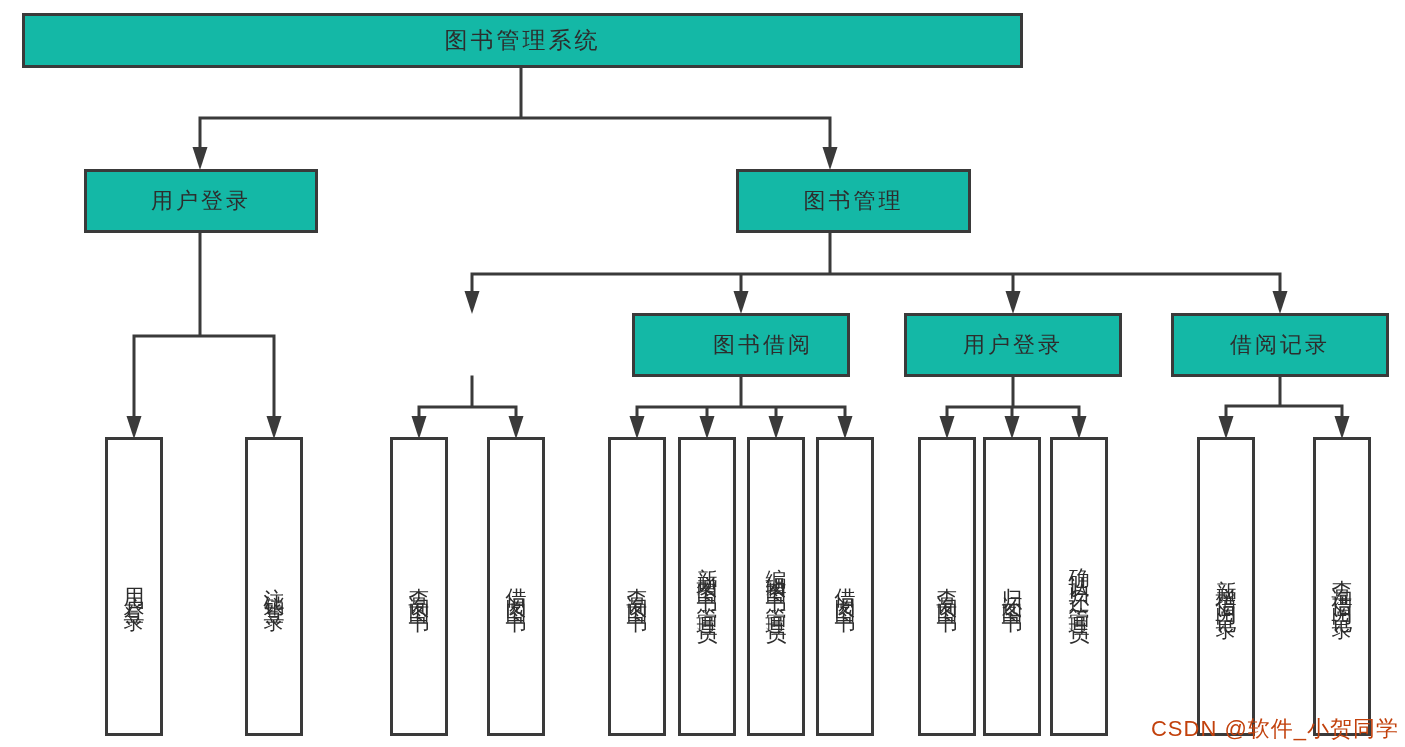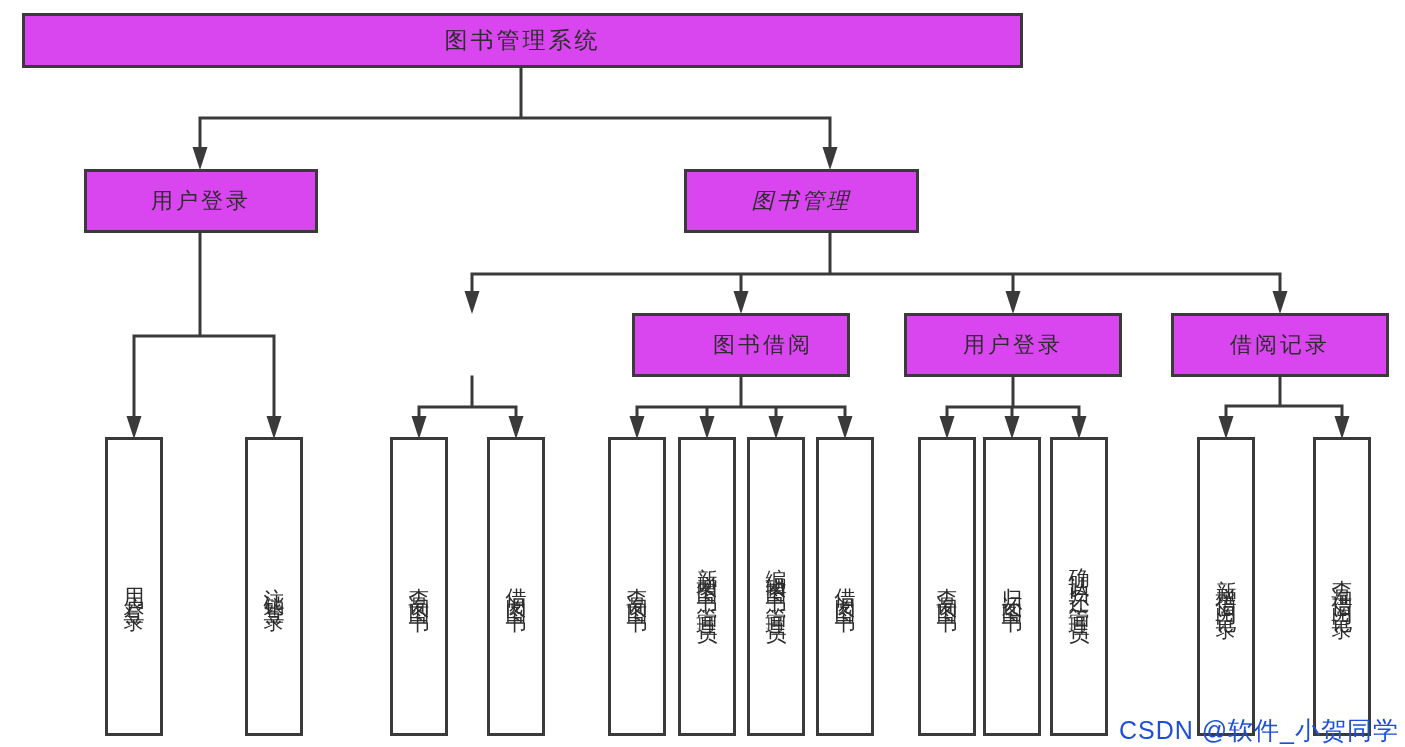--- a/index.html
+++ b/index.html
@@ -18,21 +18,21 @@
   .connectors {
     position: absolute;
     left: 0;
     top: 0;
     pointer-events: none;
   }
   .box {
     position: absolute;
     box-sizing: border-box;
     border: 3px solid #3a3a3a;
-    background: #d946ef;
+    background: #14b8a6;
     display: flex;
     align-items: center;
     justify-content: center;
     color: #2d2d2d;
     text-align: right;
   }
   .hbox {
     font-size: 22px;
     letter-spacing: 3px;
   }
@@ -58,23 +58,23 @@
     text-orientation: mixed;
     font-size: 21px;
     letter-spacing: 8px;
     color: #2d2d2d;
     z-index: 1;
   }
   .watermark {
     position: absolute;
     top: 714px;
     right: 6px;
-    font-size: 25px;
+    font-size: 22px;
     letter-spacing: 1px;
-    color: #1d4ed8;
+    color: #c2410c;
     z-index: 3;
     white-space: nowrap;
     margin-left: 44px;
   }
 </style>
 </head>
 <body>
 
 <div class="stage">
 
@@ -105,21 +105,21 @@
       <polygon points="1004.5,416 1019.5,416 1012,439"></polygon>
       <polygon points="1071.5,416 1086.5,416 1079,439"></polygon>
       <polygon points="1218.5,416 1233.5,416 1226,439"></polygon>
       <polygon points="1334.5,416 1349.5,416 1342,439"></polygon>
     </g>
   </svg>
 
   <div class="box hbox root-box">图书管理系统</div>
 
   <div class="box hbox l2" style="left:84px;width:234px;">用户登录</div>
-  <div class="box hbox l2" style="left:684px;width:235px;font-style:italic;">图书管理</div>
+  <div class="box hbox l2" style="left:736px;width:235px;">图书管理</div>
 
   <div class="box hbox l3" style="left:632px;padding-left:44px;">图书借阅</div>
   <div class="box hbox l3" style="left:904px;">用户登录</div>
   <div class="box hbox l3" style="left:1171px;">借阅记录</div>
 
   <div class="leaf" style="left:105px;">用户登录</div>
   <div class="leaf" style="left:245px;">注销登录</div>
 
   <div class="leaf" style="left:390px;">查询图书</div>
   <div class="leaf" style="left:487px;">借阅图书</div>

